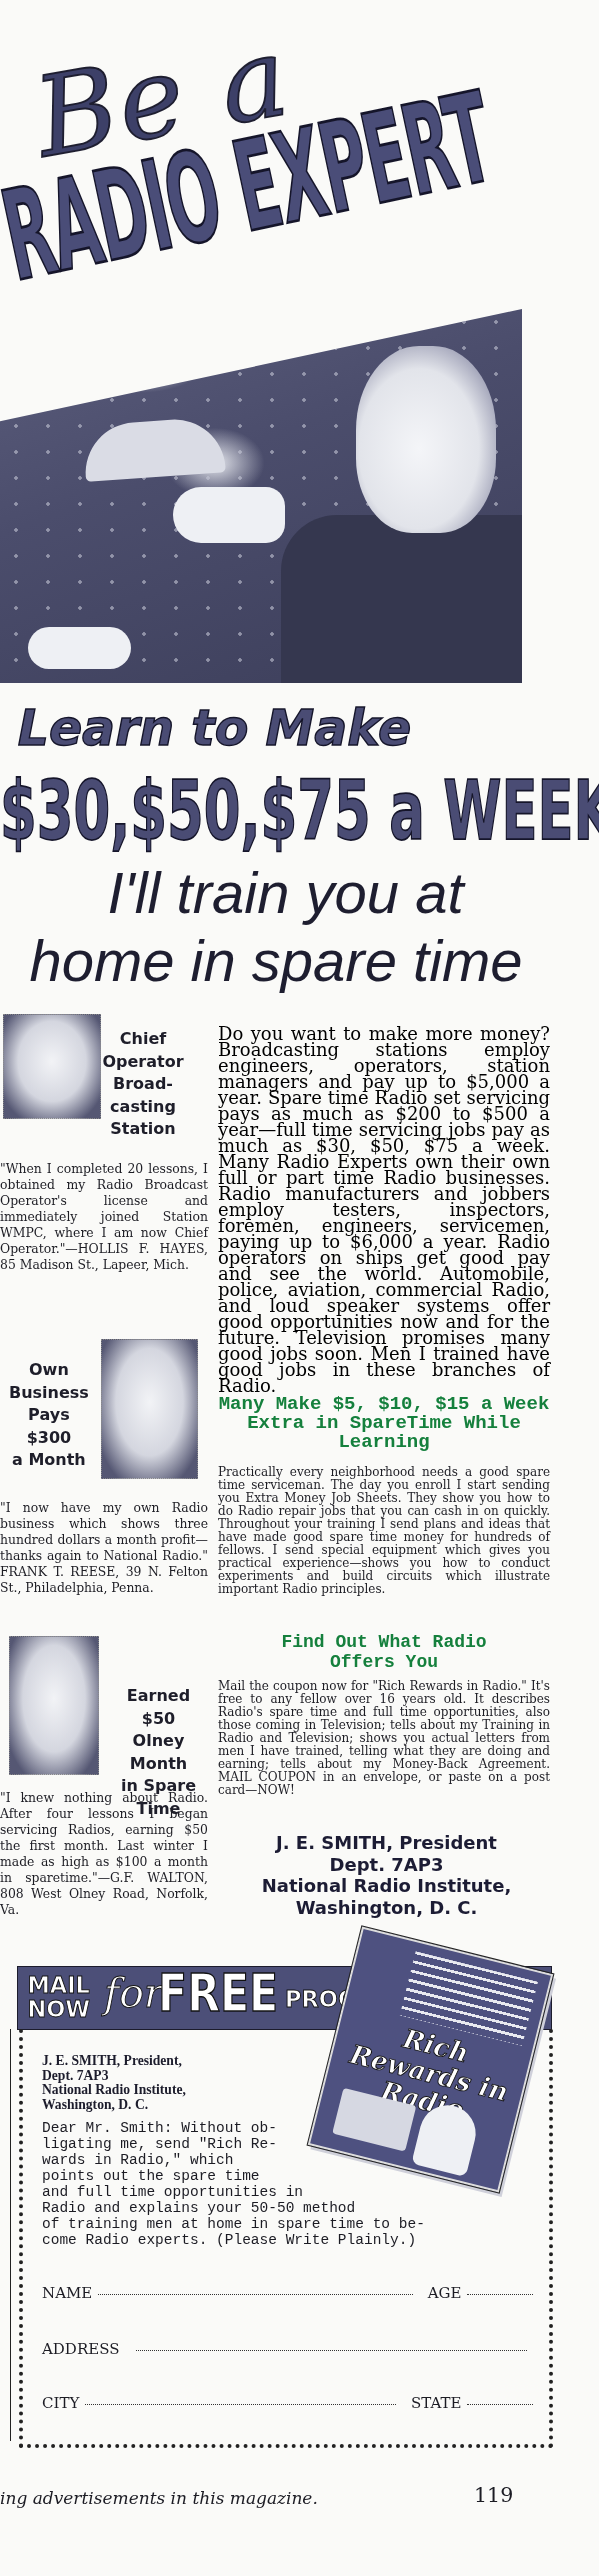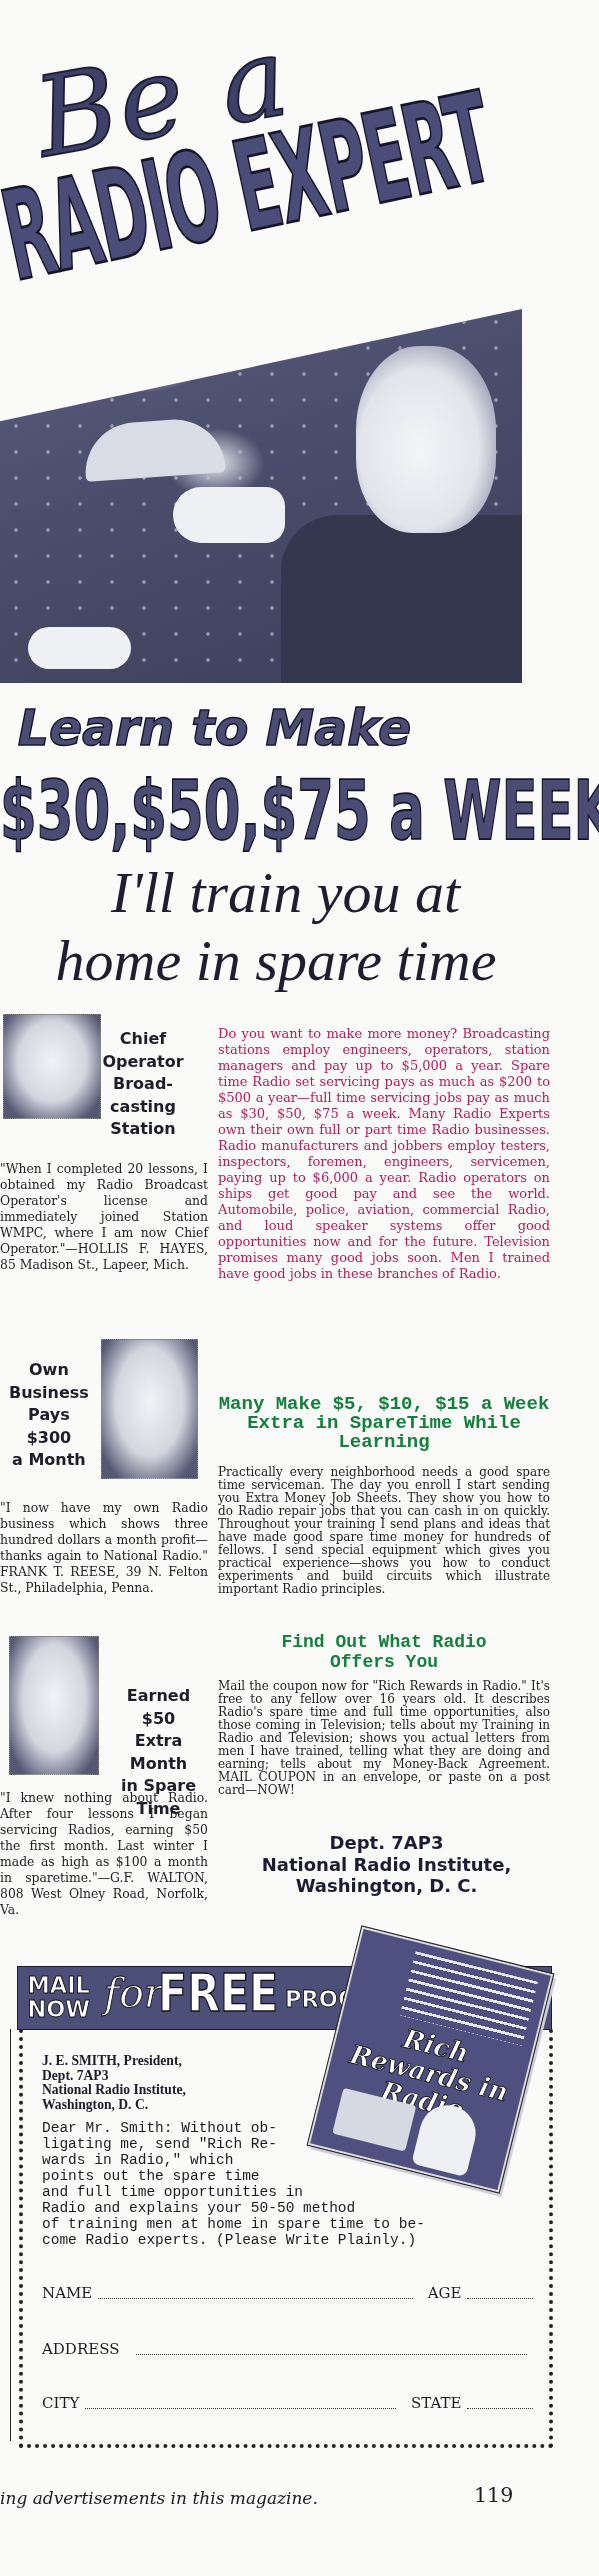--- a/index.html
+++ b/index.html
@@ -68,21 +68,21 @@
   }
   .amounts {
     position: absolute; left: 0; top: 763px; width: 562px; text-align: center;
     font-family: "DejaVu Sans", sans-serif; font-weight: bold;
     font-size: 66px; color: #4a4c74; -webkit-text-stroke: 1.4px #15152a;
     transform: scaleX(0.8) scaleY(1.25); transform-origin: left top; white-space: nowrap;
     width: 693px;
   }
   .script1, .script2 {
     position: absolute; left: 0; width: 552px; text-align: center;
-    font-family: Liberation Serif, serif; font-style: italic;
+    font-family: Liberation Sans, sans-serif; font-style: italic;
     font-size: 58px; color: #1e1e30; white-space: nowrap;
   }
   .script1 { top: 859px; padding-left: 19px; }
   .script2 { top: 927px; }
   .t-photo {
     position: absolute; border: 0.9px dotted #888;
     background: radial-gradient(ellipse at 50% 45%, #f2f3f6 0%, #d4d6df 50%, #555773 85%);
   }
   .t-headline {
     position: absolute; text-align: center;
@@ -91,22 +91,22 @@
   }
   .t-quote {
     position: absolute; left: 0; width: 208px;
     font-family: "DejaVu Serif", serif; font-size: 12.4px; line-height: 16px;
     text-align: justify; color: #1d1d24;
   }
 
   
   .rcol { position: absolute; left: 218px; width: 332px; }
   .body-text {
-    font-family: "DejaVu Serif", serif; font-size: 13px; line-height: 16px;
-    text-align: justify; color: #be185d;
+    font-family: "DejaVu Serif", serif; font-size: 18px; line-height: 16px;
+    text-align: justify; color: #000000;
   }
   .small-text {
     font-family: "DejaVu Serif", serif; font-size: 12px; line-height: 13px;
     text-align: justify; color: #1d1d24;
   }
   .sub-head {
     font-family: Liberation Mono, monospace; font-weight: bold;
     text-align: center; color: #15803d;
   }
   .signature {
@@ -177,21 +177,21 @@
     position: absolute; left: 42px; top: 2054px;
     font-family: Liberation Serif, serif; font-weight: bold;
     font-size: 13.6px; line-height: 14.5px; color: #1c1c2c;
   }
   .coupon-letter {
     position: absolute; left: 42px; top: 2120px;
     font-family: "DejaVu Serif", serif; font-size: 14.5px; line-height: 16px; color: #1c1c24;
   }
   .coupon-letter span { display: block; white-space: nowrap; font-family: Liberation Mono, monospace; }
   .field-row {
-    position: absolute; left: 42px; width: 491px; display: flex; align-items: center;
+    position: absolute; left: 42px; width: 491px; display: flex; align-items: flex-start;
     font-family: "DejaVu Serif", serif; font-size: 15px; color: #1c1c24;
   }
   .field-row .dots { flex: 1; border-bottom: 1.9px dotted #333; margin: 0 5.6px; height: 11.2px; }
   .field-row .dots.short { flex: 0 0 66px; margin-right: 0; }
   .field-row .dots.city { flex: 1; }
   .field-row .dots.state { flex: 0 0 66px; margin-right: 0; }
   .field-row .gap { width: 9.4px; }
 
   .footer-text {
     position: absolute; left: 0; top: 2488px;
@@ -244,35 +244,36 @@
   </div>
   <div class="t-photo" style="left:101px; top:1339px; width:97px; height:140px;"></div>
   <div class="t-quote" style="top:1500px;">"I now have my own Radio business which shows three hundred dollars a month profit—thanks again to National Radio." FRANK T. REESE, 39 N. Felton St., Philadelphia, Penna.</div>
 </div>
 
 <div>
   <div class="t-photo" style="left:9.4px; top:1636px; width:90px; height:139px;"></div>
   <div class="t-headline" style="left:110px; top:1645px; width:97px;margin-top:40px;">
     <div>Earned</div>
     <div>$50</div>
-    <div>Extra</div>
+    <div>Olney</div>
     <div>Month</div>
     <div>in Spare</div>
     <div>Time</div>
   </div>
   <div class="t-quote" style="top:1790px;">"I knew nothing about Radio. After four lessons I began servicing Radios, earning $50 the first month. Last winter I made as high as $100 a month in sparetime."—G.F. WALTON, 808 West Olney Road, Norfolk, Va.</div>
 </div>
 
 <div class="rcol body-text" style="top:1026px;">Do you want to make more money? Broadcasting stations employ engineers, operators, station managers and pay up to $5,000 a year. Spare time Radio set servicing pays as much as $200 to $500 a year—full time servicing jobs pay as much as $30, $50, $75 a week. Many Radio Experts own their own full or part time Radio businesses. Radio manufacturers and jobbers employ testers, inspectors, foremen, engineers, servicemen, paying up to $6,000 a year. Radio operators on ships get good pay and see the world. Automobile, police, aviation, commercial Radio, and loud speaker systems offer good opportunities now and for the future. Television promises many good jobs soon. Men I trained have good jobs in these branches of Radio.</div>
 <div class="rcol sub-head" style="top:1395px; font-size:19px; line-height:19px;">Many Make $5, $10, $15 a Week Extra in SpareTime While Learning</div>
 <div class="rcol small-text" style="top:1466px;">Practically every neighborhood needs a good spare time serviceman. The day you enroll I start sending you Extra Money Job Sheets. They show you how to do Radio repair jobs that you can cash in on quickly. Throughout your training I send plans and ideas that have made good spare time money for hundreds of fellows. I send special equipment which gives you practical experience—shows you how to conduct experiments and build circuits which illustrate important Radio principles.</div>
 <div class="rcol sub-head" style="top:1633px; font-size:18px; line-height:19.7px; padding:0 37px;">Find Out What Radio Offers You</div>
 <div class="rcol small-text" style="top:1680px; font-size:12px;">Mail the coupon now for "Rich Rewards in Radio." It's free to any fellow over 16 years old. It describes Radio's spare time and full time opportunities, also those coming in Television; tells about my Training in Radio and Television; shows you actual letters from men I have trained, telling what they are doing and earning; tells about my Money-Back Agreement. MAIL COUPON in an envelope, or paste on a post card—NOW!</div>
 
 <div class="signature">
+  <div>J. E. SMITH, President</div>
   <div>Dept. 7AP3</div>
   <div>National Radio Institute,</div>
   <div>Washington, D. C.</div>
 </div>
 
 <div class="coupon-outer-line"></div>
 <div class="coupon-banner">
   <div class="mail-now">
     <div>MAIL</div>
     <div>NOW</div>

